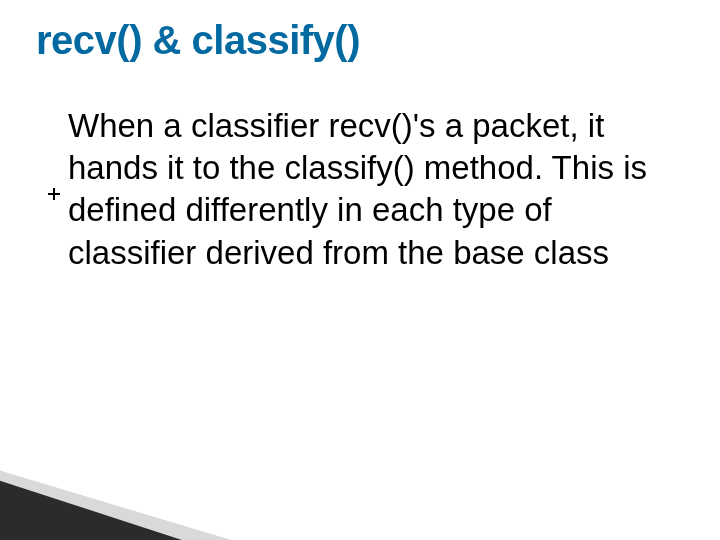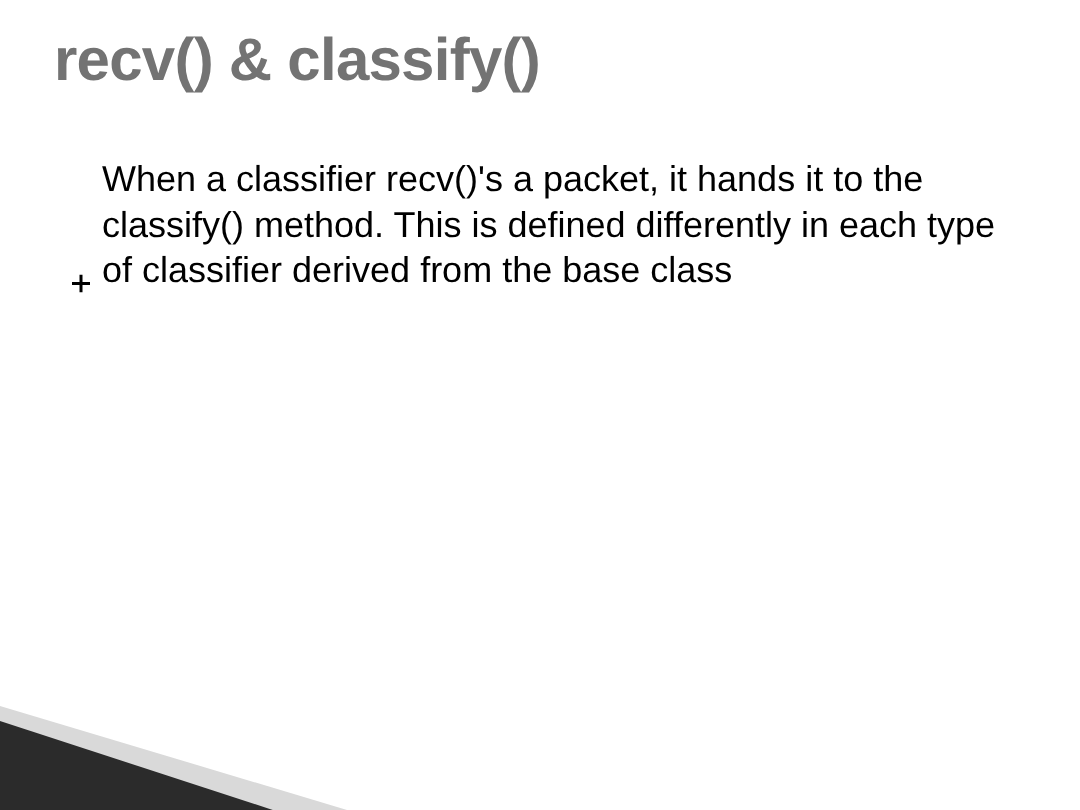--- a/index.html
+++ b/index.html
@@ -19,33 +19,33 @@
     position: relative;
     box-sizing: border-box;
   }
   .title {
     position: absolute;
     top: 18px;
     left: 36px;
     font-size: 40px;
     font-weight: 700;
     letter-spacing: -0.5px;
-    color: #737373;
+    color: #0369a1;
   }
   .body {
     position: absolute;
     top: 105px;
     left: 48px;
     right: 40px;
   }
   .bullet {
     display: flex;
-    align-items: flex-end;
+    align-items: center;
     margin-bottom: 34px;
-    font-size: 24px;
+    font-size: 33px;
     line-height: 1.28;
     color: #000;
   }
   .bullet .marker {
     flex: 0 0 auto;
     width: 16px;
     margin-top: 12px;
     margin-right: 4px;
     color: #000;
     font-size: 13px;

